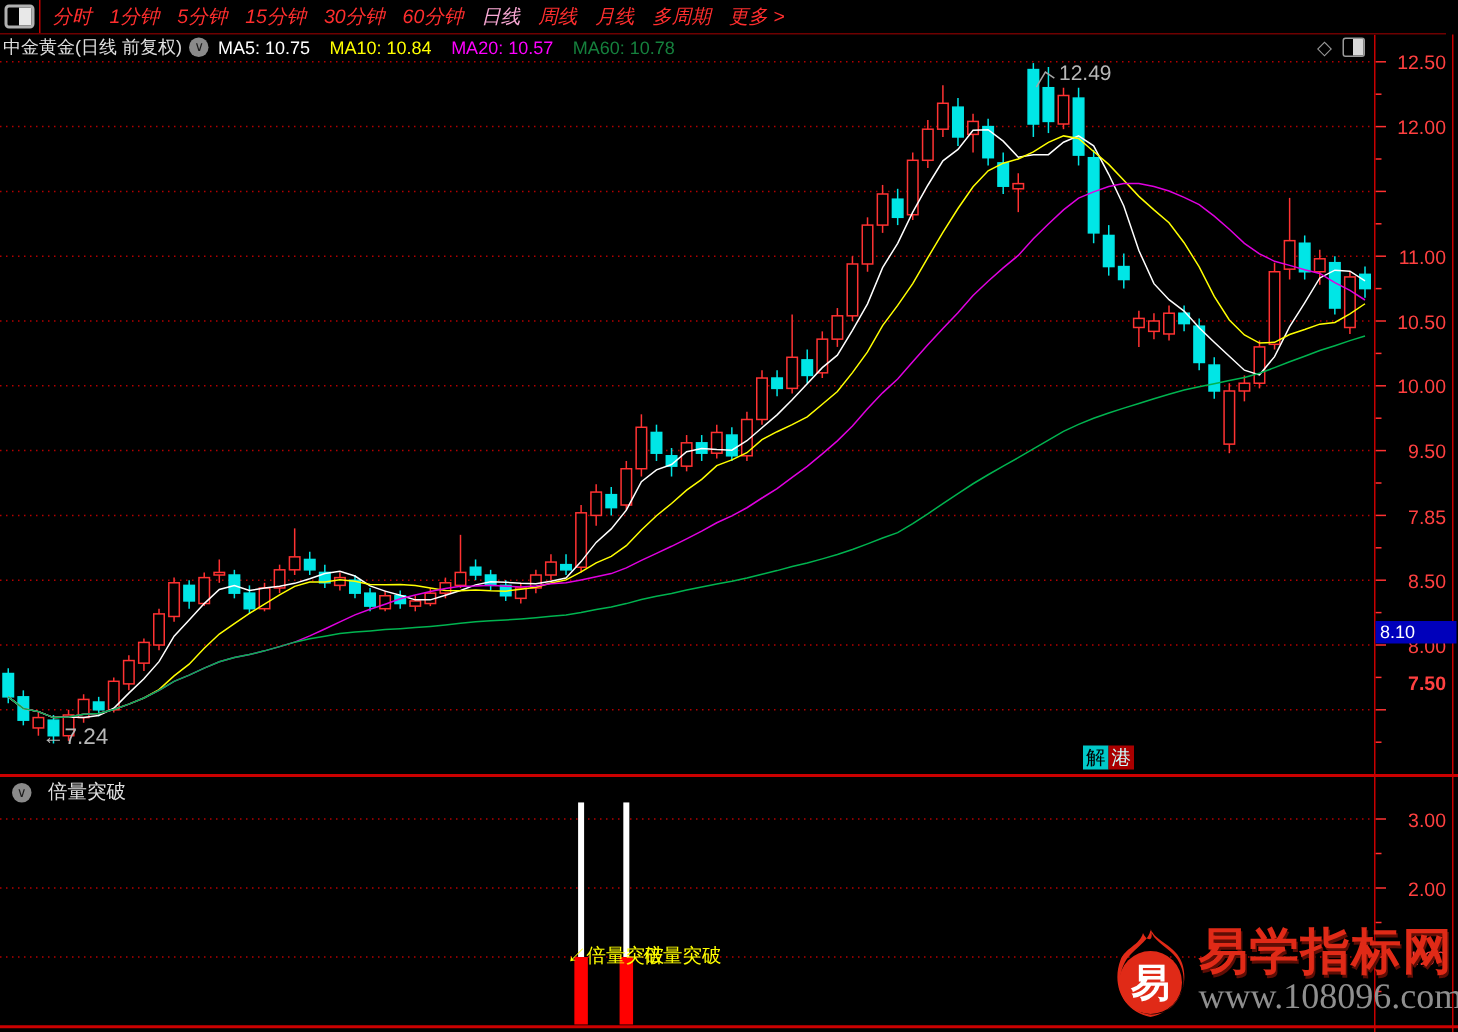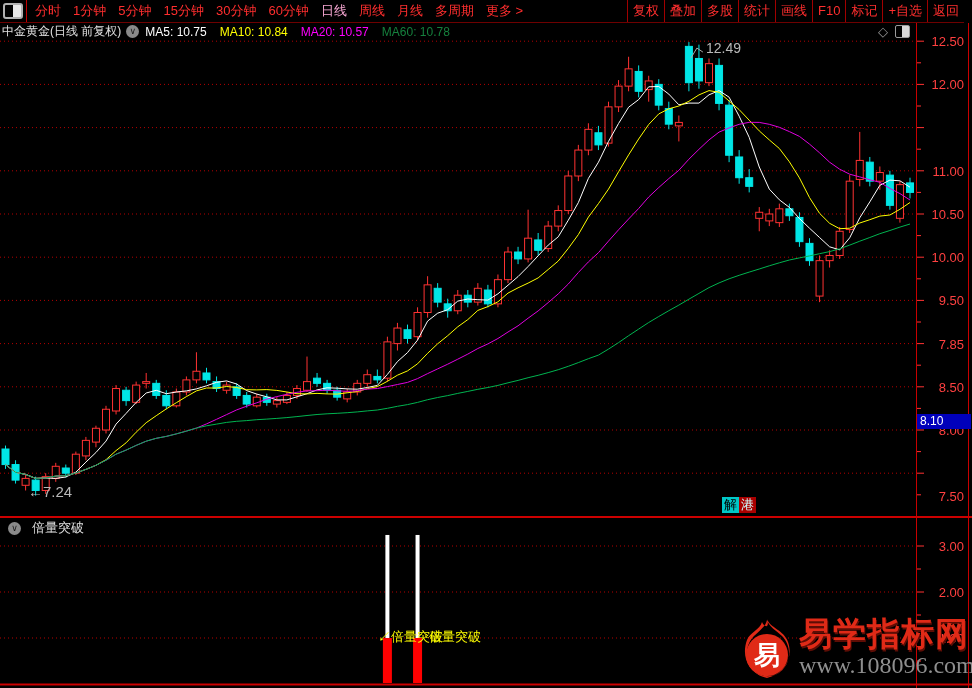--- a/index.html
+++ b/index.html
@@ -1,20 +1,20 @@
 <!DOCTYPE html>
 <html><head>
 <meta charset="utf-8">
 <style>
   html,body{margin:0;padding:0;background:#000;}
   body{width:972px;height:688px;position:relative;overflow:hidden;
        font-family:"Liberation Sans",sans-serif;-webkit-font-smoothing:none;}
   
   .menubar{position:absolute;top:0;left:0;width:964px;height:22px;background:#000;
-           border-bottom:1px solid #6e0000;display:flex;align-items:center;z-index:10;}
+           border-bottom:1px solid #6e0000;display:flex;align-items:center;z-index:10;font-style:italic;}
   .win-icon{width:16px;height:12px;border:2px solid #b0b0b0;border-radius:3px;margin:0 3px 0 3px;
             background:linear-gradient(to right,transparent 48%,#e8e8e8 48%);}
   .mb-sep{width:1px;height:22px;background:#c00000;margin-right:2px;}
   .mb-left{display:flex;align-items:center;height:22px;}
   .mb-left .mi{color:#ff2e2e;font-size:13px;padding:0 6px;line-height:22px;cursor:default;white-space:nowrap;}
   .mb-left .mi.active{color:#f9a8d4;}
   .mb-right{margin-left:auto;display:flex;align-items:center;height:22px;}
   .mb-right .mi{color:#ff2e2e;font-size:13px;padding:0 5px;line-height:22px;border-left:1px solid #a00000;white-space:nowrap;}
   
   .titlebar{position:absolute;top:23px;left:0;width:916px;height:17px;display:flex;align-items:center;z-index:10;}
@@ -298,21 +298,21 @@
     <div class="y-label" style="top: 34.2px;">12.50</div>
     <div class="y-label" style="top: 77.4px;">12.00</div>
     <div class="y-label" style="top: 120.6px; padding-left: 44px;">11.50</div>
     <div class="y-label" style="top: 163.8px;">11.00</div>
     <div class="y-label" style="top: 207px;">10.50</div>
     <div class="y-label" style="top: 250.2px;">10.00</div>
     <div class="y-label" style="top: 293.4px;">9.50</div>
     <div class="y-label" style="top: 336.6px;">7.85</div>
     <div class="y-label" style="top: 379.8px;">8.50</div>
     <div class="y-label" style="top: 423px;">8.00</div>
-    <div class="y-label" style="top: 489px;">7.50</div>
+    <div class="y-label" style="top: 448px; font-weight: bold;">7.50</div>
     <div class="y-label" style="top: 539px;">3.00</div>
     <div class="y-label" style="top: 585px;">2.00</div>
     <div class="y-label" style="top: 631px;">1.00</div>
   </div>
 
 <div class="menubar">
   <div class="win-icon"></div>
   <div class="mb-sep"></div>
   <div class="mb-left">
     <span class="mi">分时</span>
@@ -320,31 +320,20 @@
     <span class="mi">5分钟</span>
     <span class="mi">15分钟</span>
     <span class="mi">30分钟</span>
     <span class="mi">60分钟</span>
     <span class="mi active">日线</span>
     <span class="mi">周线</span>
     <span class="mi">月线</span>
     <span class="mi">多周期</span>
     <span class="mi">更多 &gt;</span>
   </div>
-  <div class="mb-right">
-    <span class="mi">复权</span>
-    <span class="mi">叠加</span>
-    <span class="mi">多股</span>
-    <span class="mi">统计</span>
-    <span class="mi">画线</span>
-    <span class="mi">F10</span>
-    <span class="mi">标记</span>
-    <span class="mi">+自选</span>
-    <span class="mi">返回</span>
-  </div>
 </div>
 
 <div class="titlebar">
   <span class="sym">中金黄金(日线 前复权)</span>
   <span class="chev-circle">∨</span>
   <span class="ma ma5">MA5: 10.75</span>
   <span class="ma ma10">MA10: 10.84</span>
   <span class="ma ma20">MA20: 10.57</span>
   <span class="ma ma60">MA60: 10.78</span>
   <span class="title-icons">

